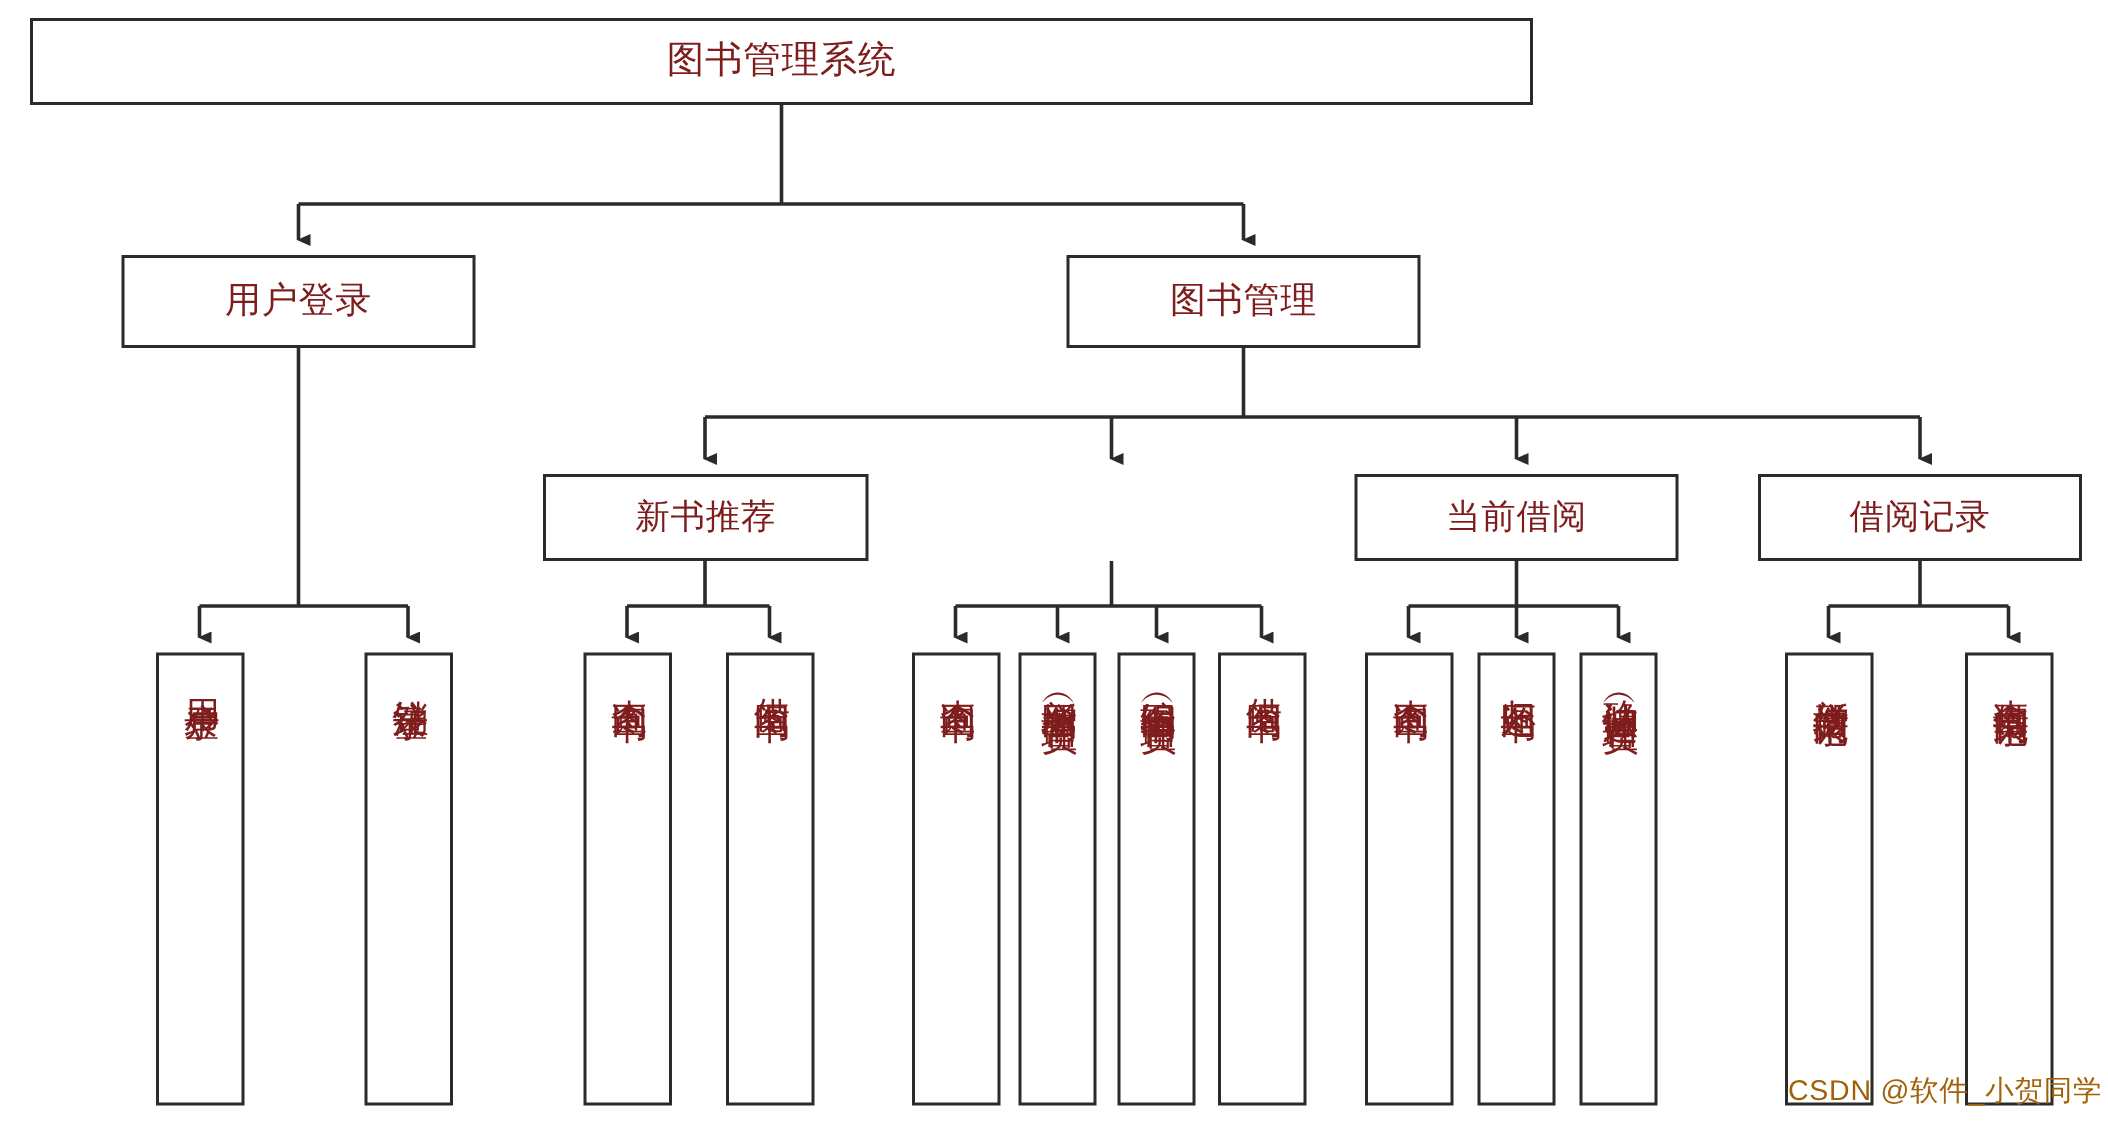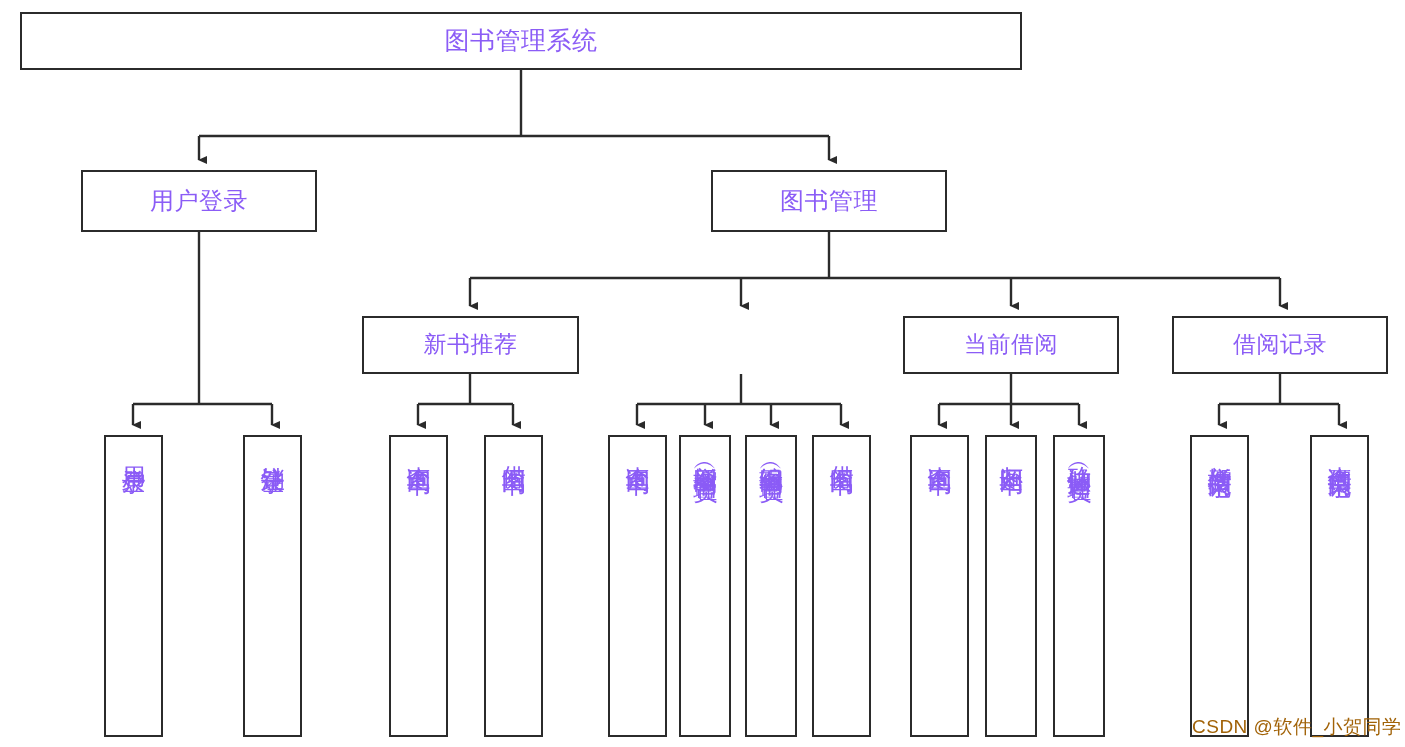--- a/index.html
+++ b/index.html
@@ -28,21 +28,21 @@
     height: 747px;
   }
   .node-box {
     position: absolute;
     box-sizing: border-box;
     border: 2px solid #2b2b2b;
     background: #ffffff;
     display: flex;
     align-items: center;
     justify-content: center;
-    color: #8b5cf6;
+    color: #7f1d1d;
   }
   .node-label {
     display: block;
     text-align: center;
     line-height: 1.18;
     letter-spacing: 0.5px;
     white-space: nowrap;
   }
   .node-root .node-label { font-size: 25px; }
   .node-l2 .node-label { font-size: 24px; }

